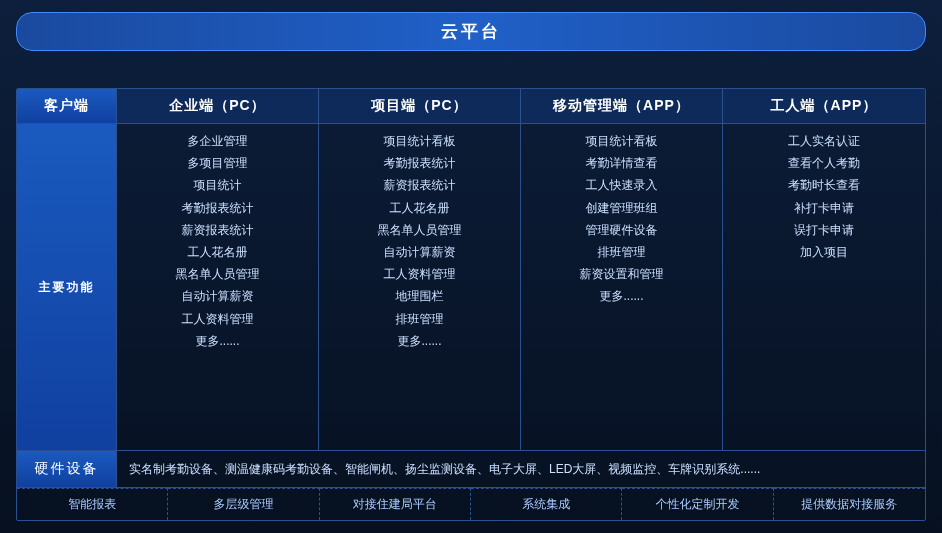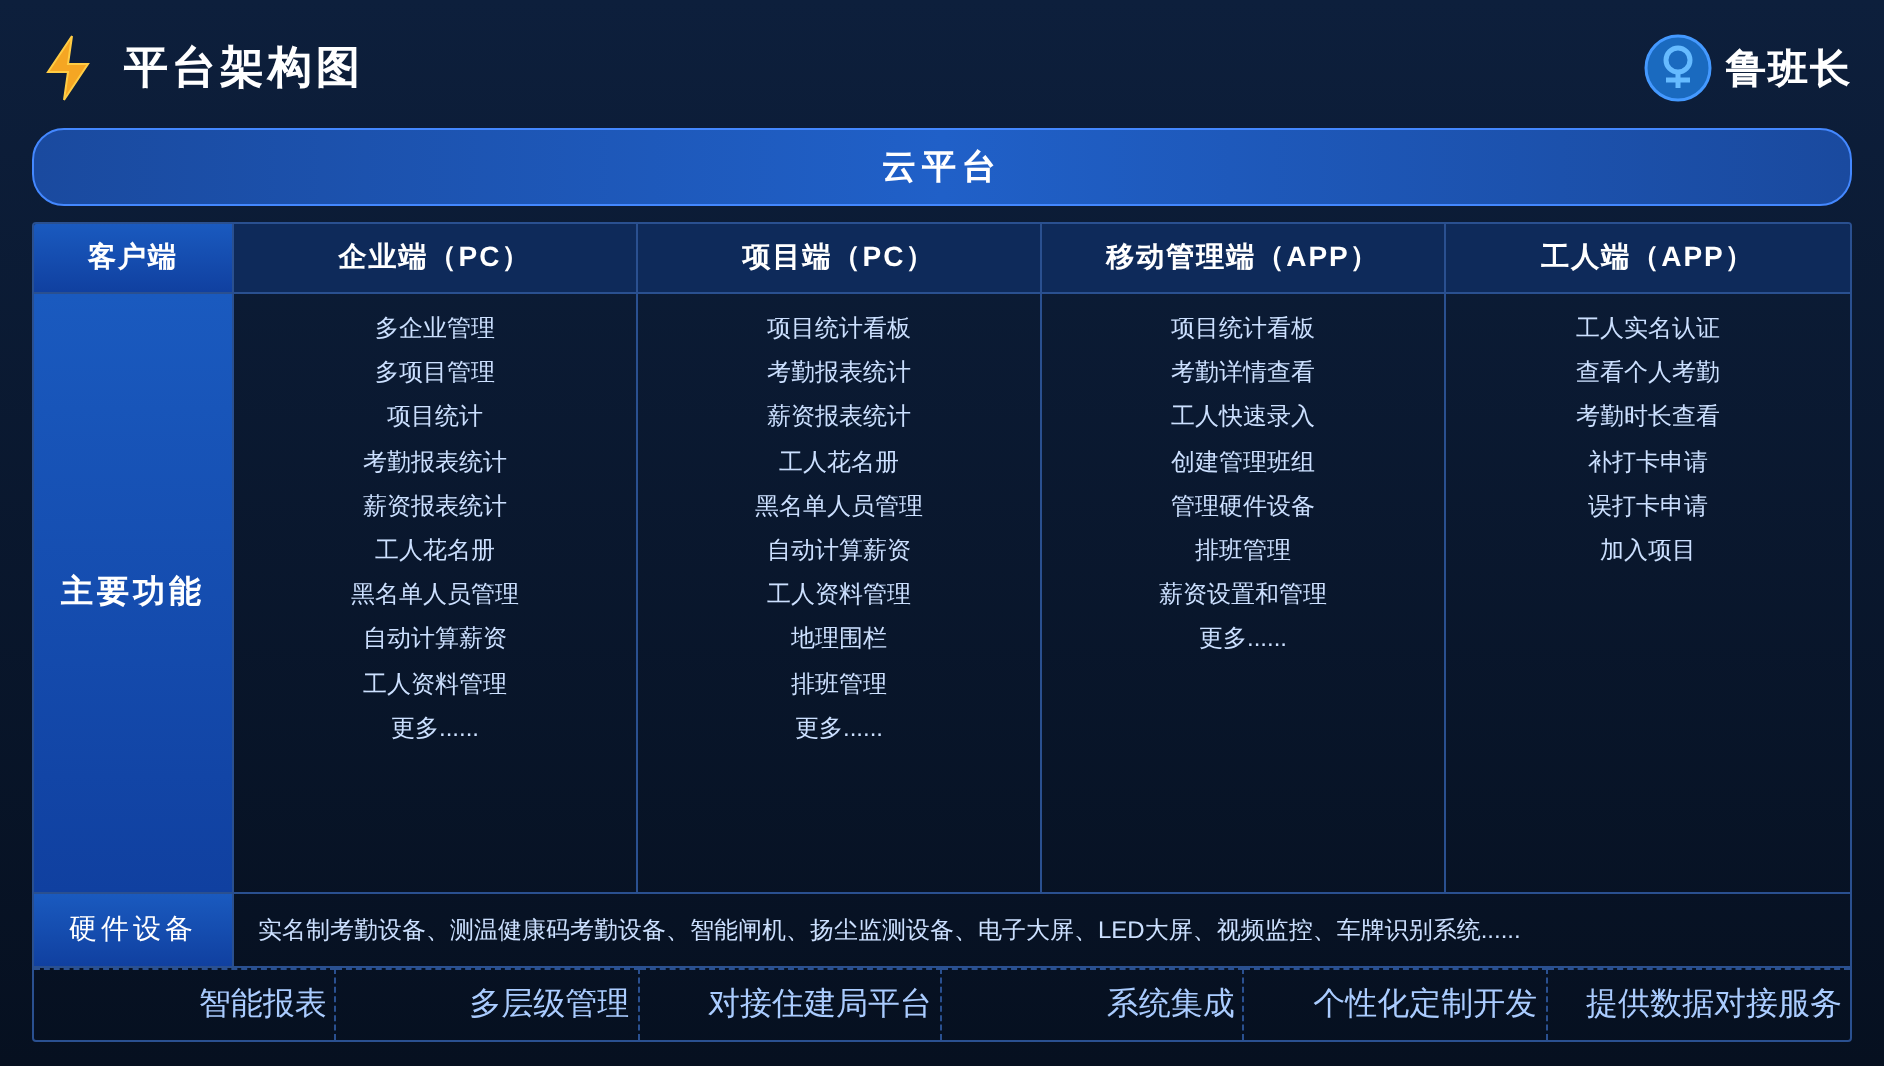--- a/index.html
+++ b/index.html
@@ -73,20 +73,21 @@
     }
 
     
     .main-grid {
       flex: 1;
       display: flex;
       flex-direction: column;
       border: 1px solid #2a5090;
       border-radius: 2px;
       overflow: hidden;
+      margin-top: 29px;
     }
 
     
     .col-headers {
       display: grid;
       grid-template-columns: 100px 1fr 1fr 1fr 1fr;
       background: #0e2a5a;
       border-bottom: 1px solid #2a5090;
     }
     .col-header {
@@ -109,21 +110,21 @@
       grid-template-columns: 100px 1fr 1fr 1fr 1fr;
       flex: 1;
       border-bottom: 1px solid #2a5090;
     }
 
     .row-label {
       background: linear-gradient(180deg, #1a5abf 0%, #1040a0 100%);
       display: flex;
       align-items: center;
       justify-content: center;
-      font-size: 16px;
+      font-size: 12px;
       font-weight: bold;
       color: #ffffff;
       letter-spacing: 2px;
       border-right: 1px solid #2a5090;
       writing-mode: horizontal-tb;
       text-align: center;
     }
 
     .col-content {
       padding: 8px 10px;
@@ -167,52 +168,34 @@
       font-size: 12px;
       color: #cce0ff;
     }
 
     
     .features-row {
       display: grid;
       grid-template-columns: repeat(6, 1fr);
     }
     .feature-item {
-      text-align: right;
+      text-align: center;
       padding: 7px 4px;
-      font-size: 16px;
+      font-size: 12px;
       color: #aaccff;
       border-right: 1px dashed #2a5090;
       border-top: 1px dashed #2a5090;
     }
     .feature-item:last-child { border-right: none; }
   </style>
 </head>
 <body>
 
 <div class="page-wrapper">
 
-  <div class="header">
-    <div class="header-left">
-
-      <svg class="logo-icon" viewBox="0 0 36 36">
-        <polygon points="20,2 8,20 18,20 16,34 28,16 18,16" fill="#f5a623" stroke="#ffcc44" stroke-width="1"></polygon>
-      </svg>
-      <span class="header-title">平台架构图</span>
-    </div>
-    <div class="brand-logo">
-      <svg class="brand-icon" viewBox="0 0 36 36">
-        <circle cx="18" cy="18" r="16" fill="#1a6abf" stroke="#4499ff" stroke-width="1.5"></circle>
-        <circle cx="18" cy="14" r="6" fill="none" stroke="#66bbff" stroke-width="2.5"></circle>
-        <line x1="18" y1="20" x2="18" y2="28" stroke="#66bbff" stroke-width="2.5"></line>
-        <line x1="12" y1="24" x2="24" y2="24" stroke="#66bbff" stroke-width="2.5"></line>
-      </svg>
-      <span class="brand-name">鲁班长</span>
-    </div>
-  </div>
 
   <div class="cloud-bar">云平台</div>
 
   <div class="main-grid">
 
     <div class="col-headers">
       <div class="col-header highlight">客户端</div>
       <div class="col-header">企业端（PC）</div>
       <div class="col-header">项目端（PC）</div>
       <div class="col-header">移动管理端（APP）</div>

